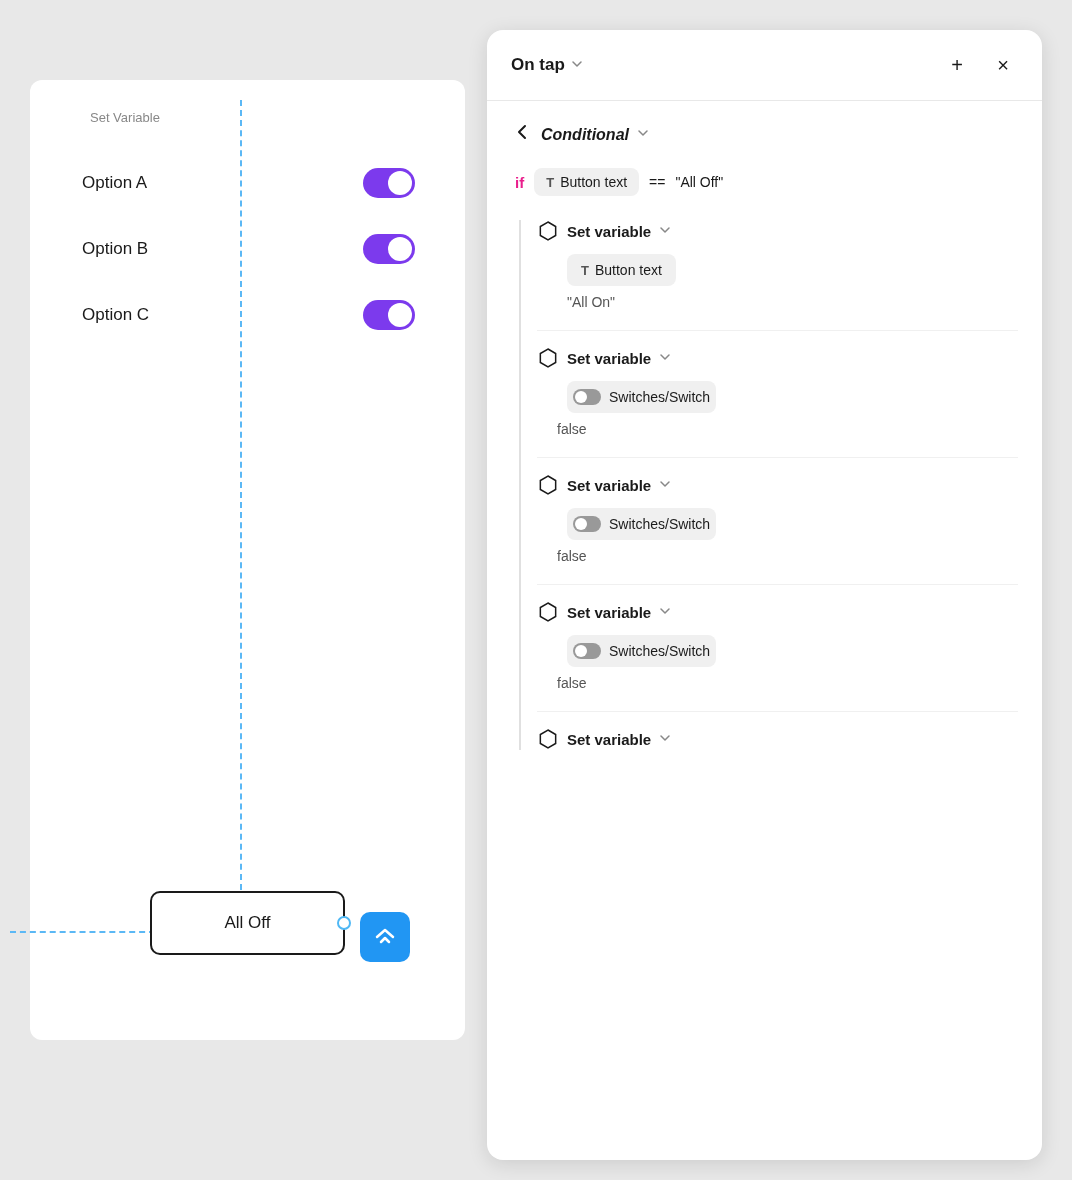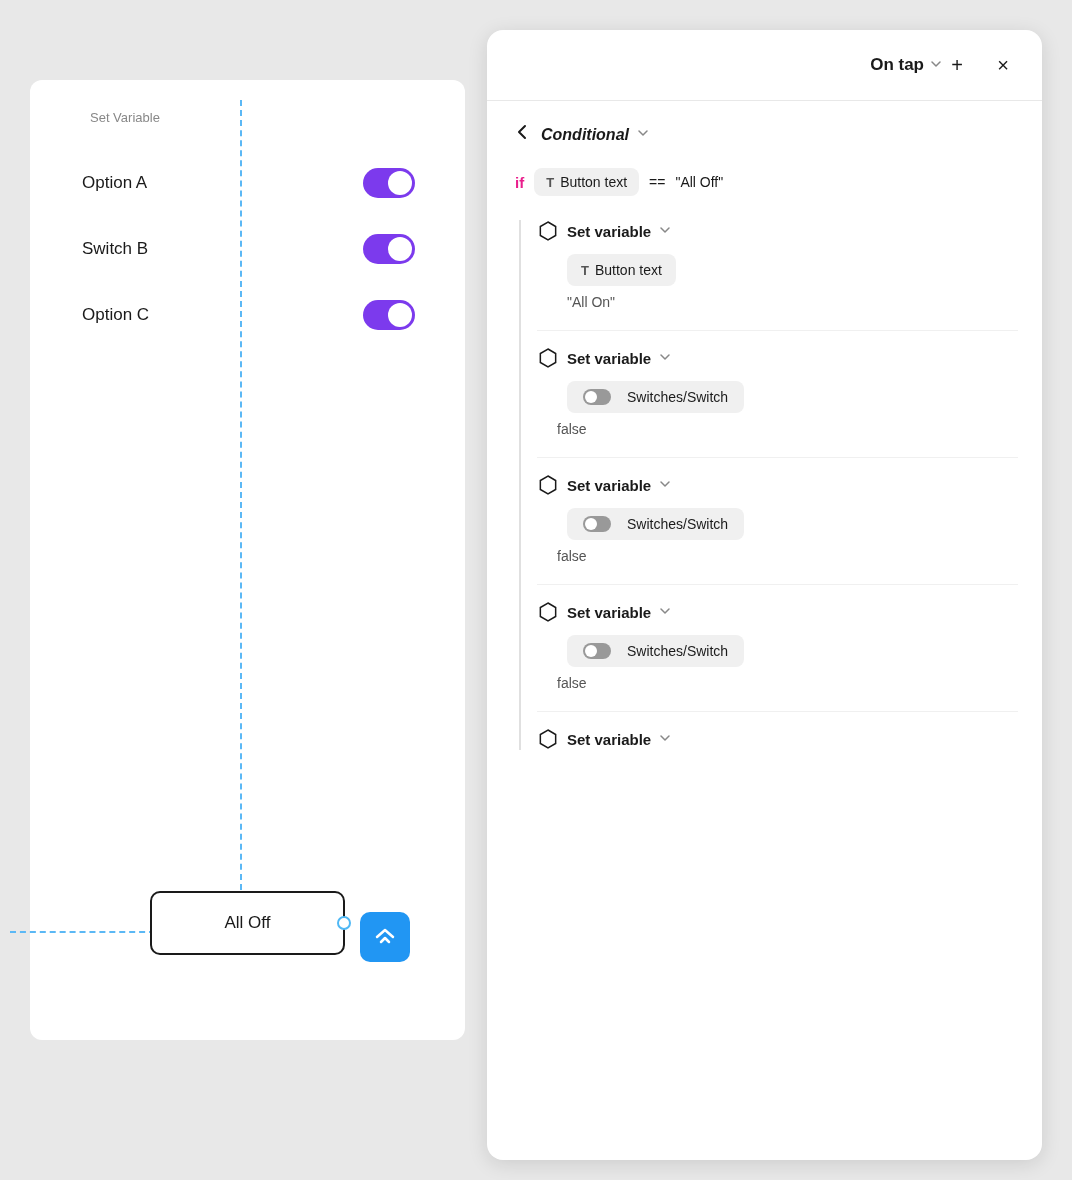--- a/index.html
+++ b/index.html
@@ -163,21 +163,21 @@
       background: white;
       border-radius: 16px;
       box-shadow: 0 4px 20px rgba(0,0,0,0.12);
       overflow: hidden;
     }
 
     
     .panel-header {
       display: flex;
       align-items: center;
-      justify-content: flex-end;
+      justify-content: space-between;
       padding: 20px 24px;
       border-bottom: 1px solid #e8e8e8;
     }
 
     .header-left {
       display: flex;
       align-items: center;
       gap: 6px;
     }
 
@@ -329,24 +329,24 @@
       padding: 8px 14px;
       font-size: 14px;
       color: #1a1a1a;
       margin-bottom: 8px;
       margin-left: 30px;
     }
 
     .switch-chip {
       display: inline-flex;
       align-items: center;
-      gap: 16px;
+      gap: 8px;
       background: #f0f0f0;
       border-radius: 8px;
-      padding: 8px 16px;
+      padding: 8px 6px;
       font-size: 14px;
       color: #1a1a1a;
       margin-bottom: 8px;
       margin-left: 30px;
     }
 
     .mini-toggle {
       width: 28px;
       height: 16px;
       border-radius: 8px;
@@ -396,21 +396,21 @@
     <div class="options-area">
       <div class="option-row">
         <span class="option-label">Option A</span>
         <div class="toggle">
           <div class="toggle-track">
             <div class="toggle-thumb"></div>
           </div>
         </div>
       </div>
       <div class="option-row">
-        <span class="option-label">Switch B</span>
+        <span class="option-label">Option B</span>
         <div class="toggle">
           <div class="toggle-track">
             <div class="toggle-thumb"></div>
           </div>
         </div>
       </div>
       <div class="option-row">
         <span class="option-label">Option C</span>
         <div class="toggle">
           <div class="toggle-track">

